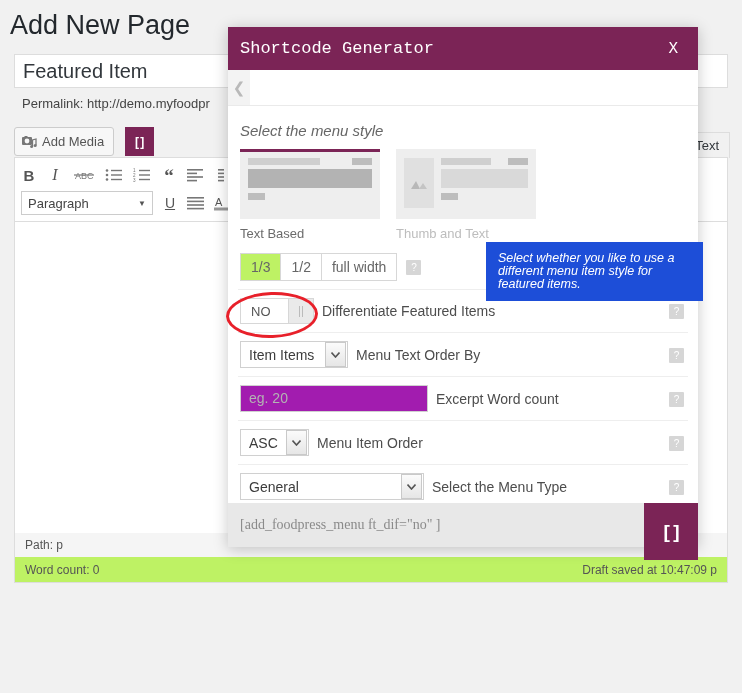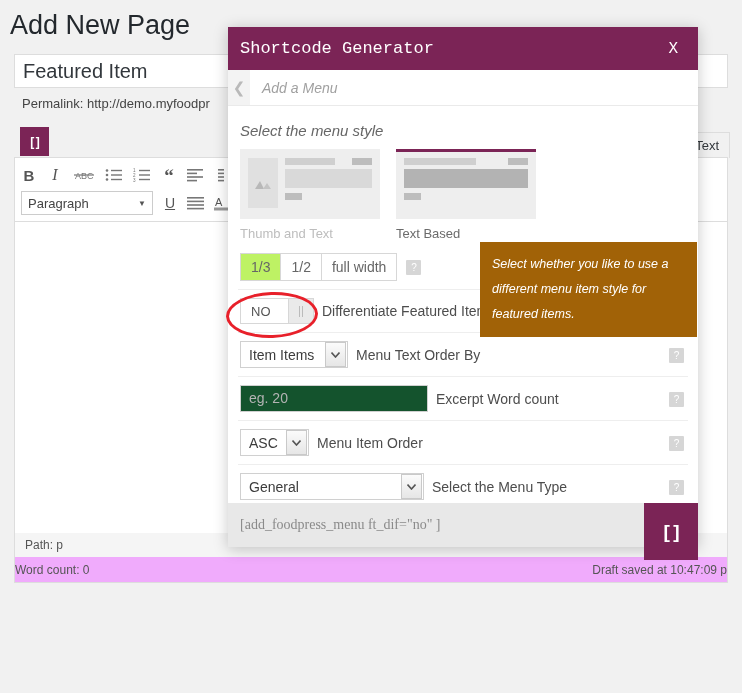--- a/index.html
+++ b/index.html
@@ -86,22 +86,22 @@
   .mce-select .caret { font-size: 8px; color: #555; }
   .mce-content { height: 320px; background: #fff; }
 
   .path-bar {
     position: absolute; left: 14px; top: 533px; width: 714px; height: 25px;
     background: #f5f5f5; border: 1px solid #ddd; border-top: none;
     font-size: 12px; color: #555; padding: 5px 10px;
   }
   .count-bar {
     position: absolute; left: 14px; top: 557px; width: 714px; height: 26px;
-    background: #f0abfc; border: 1px solid #ddd; border-top: none;
-    font-size: 12px; color: #555; padding: 6px 0;
+    background: #bef264; border: 1px solid #ddd; border-top: none;
+    font-size: 12px; color: #555; padding: 6px 10px;
     display: flex; justify-content: space-between;
   }
   .count-bar .saved { white-space: nowrap; overflow: hidden; }
 
   
   #modal {
     position: absolute; left: 228px; top: 27px;
     width: 470px; height: 520px;
     background: #fff;
     box-shadow: 0 2px 14px rgba(0,0,0,0.22);
@@ -210,21 +210,21 @@
     background: linear-gradient(#fbfbfb,#e6e6e6);
     border: 1px solid #c9c9c9;
     display: flex; align-items: center; justify-content: center;
   }
   .sel .arrow svg { display: block; }
   .sel.w-item { width: 108px; }
   .sel.w-asc { width: 69px; text-align: center; }
   .sel.w-gen { width: 184px; }
 
   .txtinput {
-    width: 188px; height: 27px; border: 1px solid #d0d0d0; background: #14532d;
+    width: 188px; height: 27px; border: 1px solid #d0d0d0; background: #a21caf;
     font-size: 14px; color: #b3b3b3; padding: 0 8px; line-height: 25px;
   }
 
   .modal-footer {
     position: absolute; left: 0; right: 0; bottom: 0;
     height: 44px; background: #e8e8e8;
     display: flex; align-items: center;
   }
   .shortcode-out {
     flex: 1; padding-left: 12px;
@@ -233,24 +233,24 @@
   }
   .insert-btn {
     position: absolute; right: 0; bottom: -13px;
     width: 54px; height: 57px; background: #7b2456; color: #fff;
     display: flex; align-items: center; justify-content: center;
     font-size: 19px; font-weight: bold; letter-spacing: -1px;
   }
 
   
   .tooltip {
-    position: absolute; left: 252px; top: 215px;
+    position: absolute; left: 258px; top: 215px;
     width: 217px; padding: 10px 12px;
-    background: #a16207; color: #fff;
-    font-size: 12.5px; font-style: italic; line-height: 25px;
+    background: #1d4ed8; color: #fff;
+    font-size: 12.5px; font-style: italic; line-height: 13px;
     z-index: 60;
   }
 
   
   .annot-ellipse {
     position: absolute; left: 226px; top: 292px;
     width: 92px; height: 46px;
     border: 3px solid #e8202a; border-radius: 50%;
     z-index: 70; pointer-events: none;
     transform: rotate(-2deg);
@@ -261,20 +261,33 @@
 
 <div id="wp-page">
 
   <div class="page-title">Add New Page</div>
 
   <div class="title-input">Featured Item</div>
 
   <div class="permalink">Permalink: http://demo.myfoodpr</div>
 
   <div class="media-bar">
+    <span class="btn-add-media">
+      <span>
+        <svg width="15" height="15" viewBox="0 0 15 15">
+          <rect x="0" y="3" width="10" height="8" rx="1" fill="#777"></rect>
+          <circle cx="5" cy="7" r="2.4" fill="#f7f7f7"></circle>
+          <rect x="2.5" y="2" width="3" height="1.5" fill="#777"></rect>
+          <path d="M10.5 12.5 L10.5 6 L14 5 L14 11.3" stroke="#777" stroke-width="1.3" fill="none"></path>
+          <circle cx="9.6" cy="12.6" r="1.5" fill="#777"></circle>
+          <circle cx="13.2" cy="11.4" r="1.5" fill="#777"></circle>
+        </svg>
+      </span>
+      <span>Add Media</span>
+    </span>
     <span class="btn-shortcode-tb">[ ]</span>
   </div>
 
   <div class="editor-tabs">
     <div class="ed-tab active">Visual</div>
     <div class="ed-tab">Text</div>
   </div>
 
   <div class="editor-box">
     <div class="mce-toolbar">
@@ -371,28 +384,39 @@
 
 <div id="modal">
 
   <div class="modal-header">
     <span class="modal-title">Shortcode Generator</span>
     <span class="modal-close">X</span>
   </div>
 
   <div class="crumb-bar">
     <div class="crumb-back">❮</div>
-    <div class="crumb-label">Add a Menu</div>
   </div>
 
   <div class="modal-body">
 
     <div class="section-label">Select the menu style</div>
 
     <div class="style-row">
+
+      <div class="style-card selected">
+        <div class="style-thumb">
+          <div class="thumb-line-row">
+            <div class="thumb-bar-lg" style="width:72px;"></div>
+            <div class="thumb-price"></div>
+          </div>
+          <div class="thumb-block"></div>
+          <div class="thumb-small"></div>
+        </div>
+        <div class="style-name">Text Based</div>
+      </div>
 
       <div class="style-card dim">
         <div class="style-thumb">
           <div class="thumb-flex">
             <div class="thumb-img">
               <svg width="18" height="13" viewBox="0 0 18 13">
                 <path d="M1 12 L6 4 L10 12 Z" fill="#b8b8b8"></path>
                 <path d="M9 12 L13 6 L17 12 Z" fill="#c4c4c4"></path>
               </svg>
             </div>
@@ -402,32 +426,20 @@
                 <div class="thumb-price"></div>
               </div>
               <div class="thumb-block light"></div>
               <div class="thumb-small"></div>
             </div>
           </div>
         </div>
         <div class="style-name">Thumb and Text</div>
       </div>
 
-      <div class="style-card selected">
-        <div class="style-thumb">
-          <div class="thumb-line-row">
-            <div class="thumb-bar-lg" style="width:72px;"></div>
-            <div class="thumb-price"></div>
-          </div>
-          <div class="thumb-block"></div>
-          <div class="thumb-small"></div>
-        </div>
-        <div class="style-name">Text Based</div>
-      </div>
-
     </div>
 
     <div class="width-row">
       <div class="seg">
         <div class="seg-btn active">1/3</div>
         <div class="seg-btn">1/2</div>
         <div class="seg-btn">full width</div>
       </div>
       <div class="help">?</div>
     </div>

